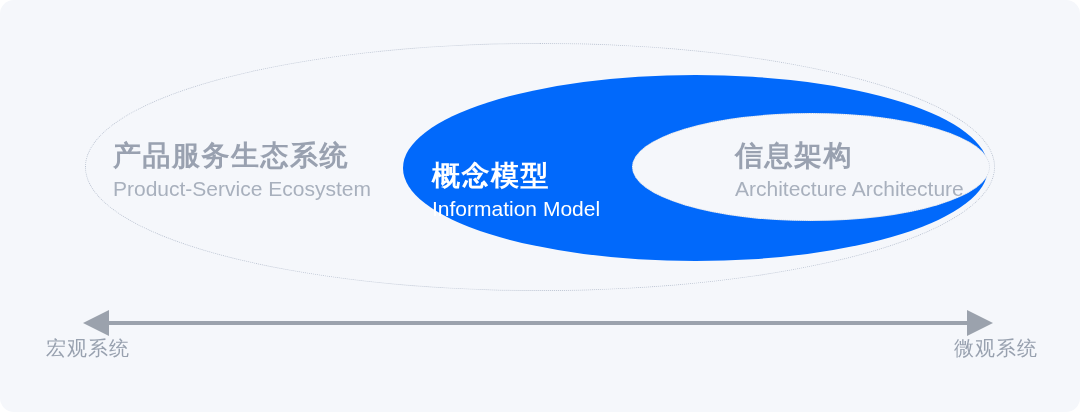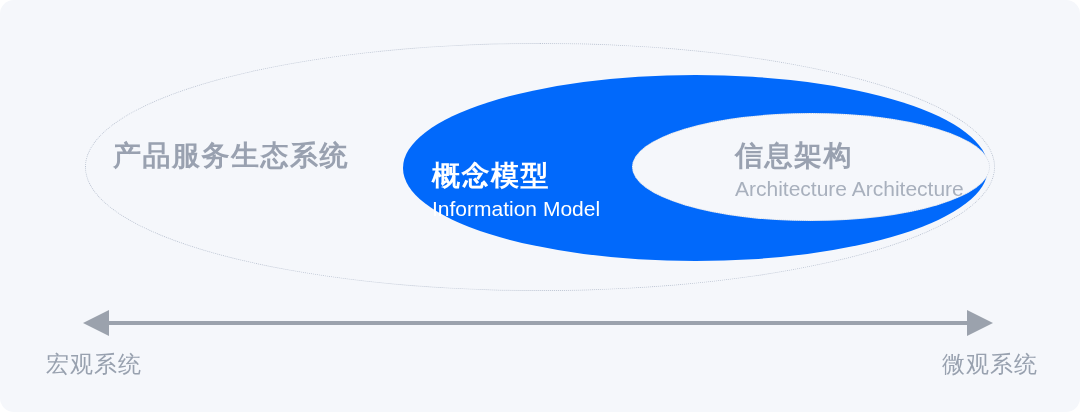--- a/index.html
+++ b/index.html
@@ -70,42 +70,43 @@
   .axis-arrow .head.left {
     left: 0; top: 0;
     border-right: 26px solid var(--arrow, #9ba2ad);
   }
   .axis-arrow .head.right {
     right: 0; top: 0;
     border-left: 26px solid var(--arrow, #9ba2ad);
   }
   .axis-label {
     position: absolute;
-    top: 349px;
-    font-size: 23px;
+    top: 335px;
+    font-size: 20px;
     letter-spacing: 1px;
     color: var(--axis-label, #98a1af);
     white-space: nowrap;
   }
   .axis-label.left { left: 46px; }
   .axis-label.right { right: 42px; }
 </style>
 </head>
 <body>
 
 <div class="panel">
 
   <div class="ellipse outer"></div>
 
   <div class="ellipse blue"></div>
 
   <div class="ellipse inner"></div>
 
   <div class="label-group g1">
     <div class="zh">产品服务生态系统</div>
+    <div class="en">Product-Service Ecosystem</div>
   </div>
 
   <div class="label-group g2">
     <div class="zh">概念模型</div>
     <div class="en">Information Model</div>
   </div>
 
   <div class="label-group g3">
     <div class="zh">信息架构</div>
     <div class="en">Architecture Architecture</div>

